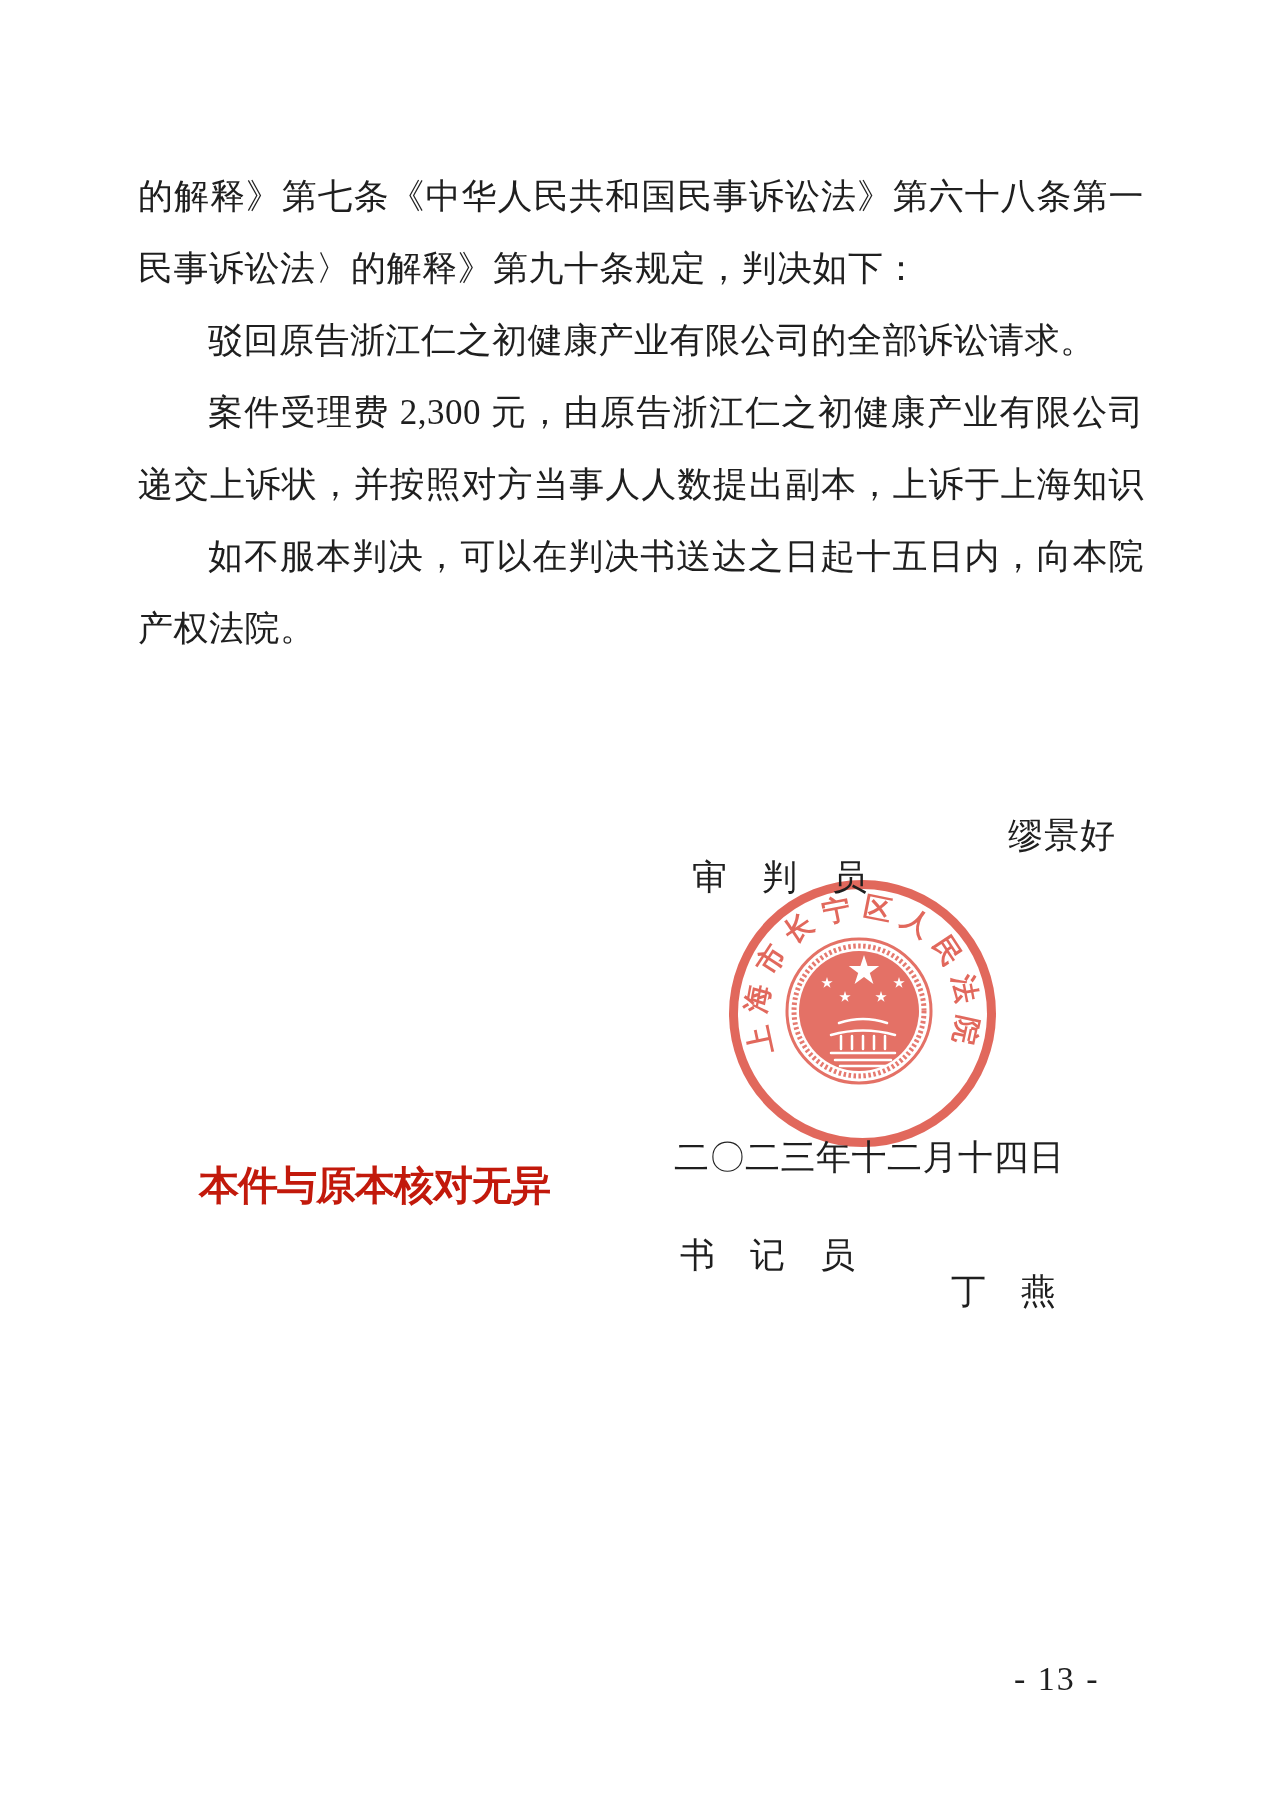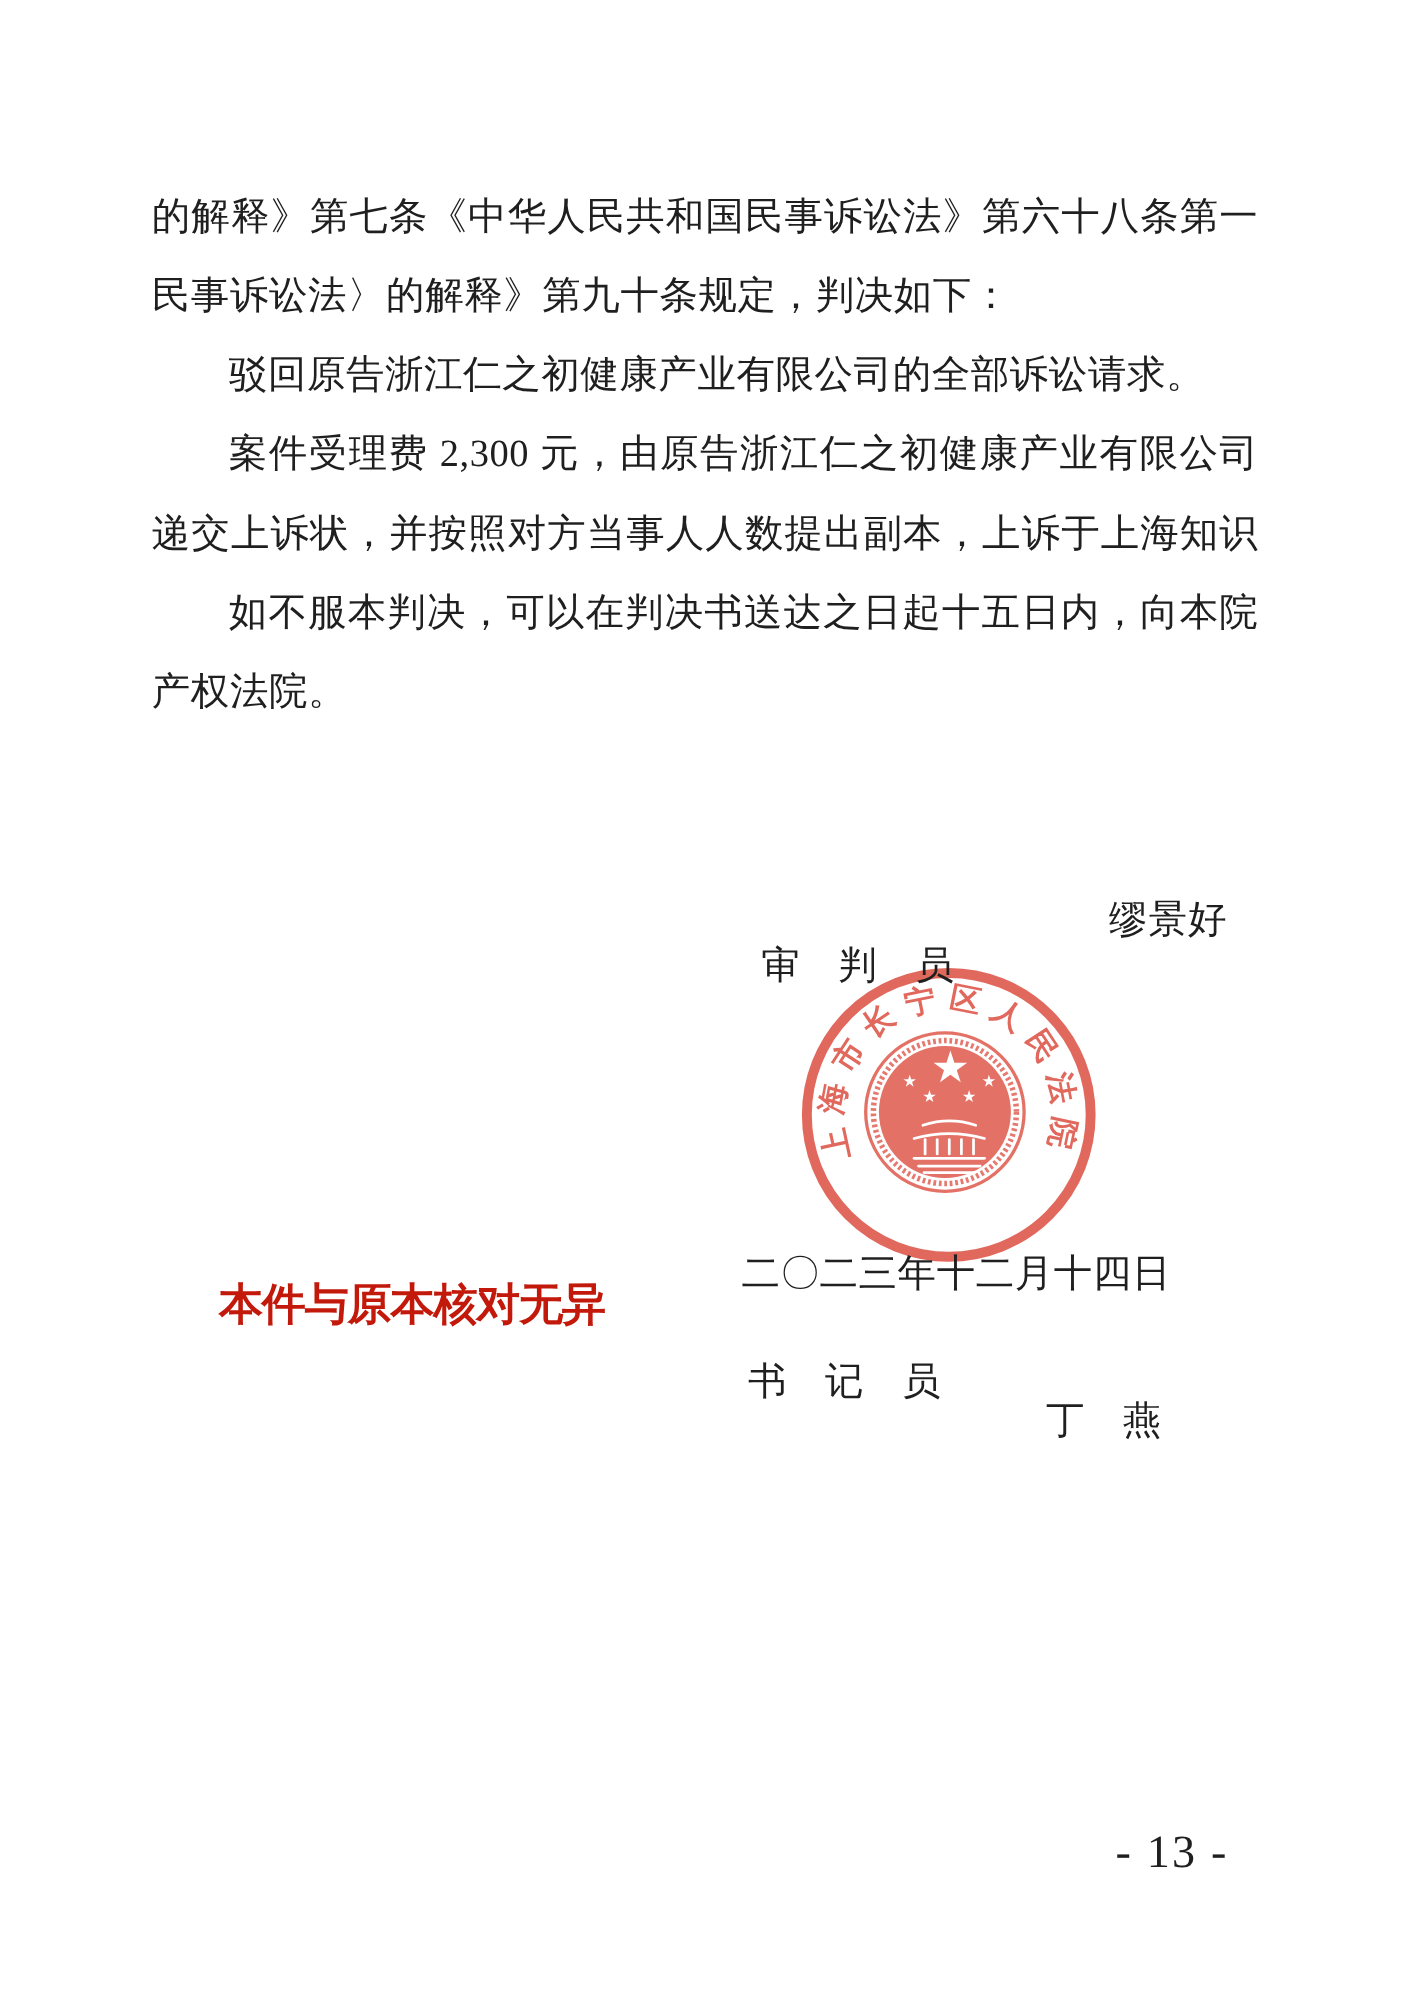--- a/index.html
+++ b/index.html
@@ -69,21 +69,21 @@
     letter-spacing: -1px;
     color: #c2190b;
     white-space: nowrap;
     z-index: 4;
     margin-left: 31px;
   }
   .page-number {
     position: absolute;
     left: 1014px;
     top: 1660px;
-    font-size: 42px;
+    font-size: 34px;
     letter-spacing: 2px;
     color: #1f1f1f;
     white-space: nowrap;
   }
 </style>
 </head>
 <body>
 
 <div class="page">
 

